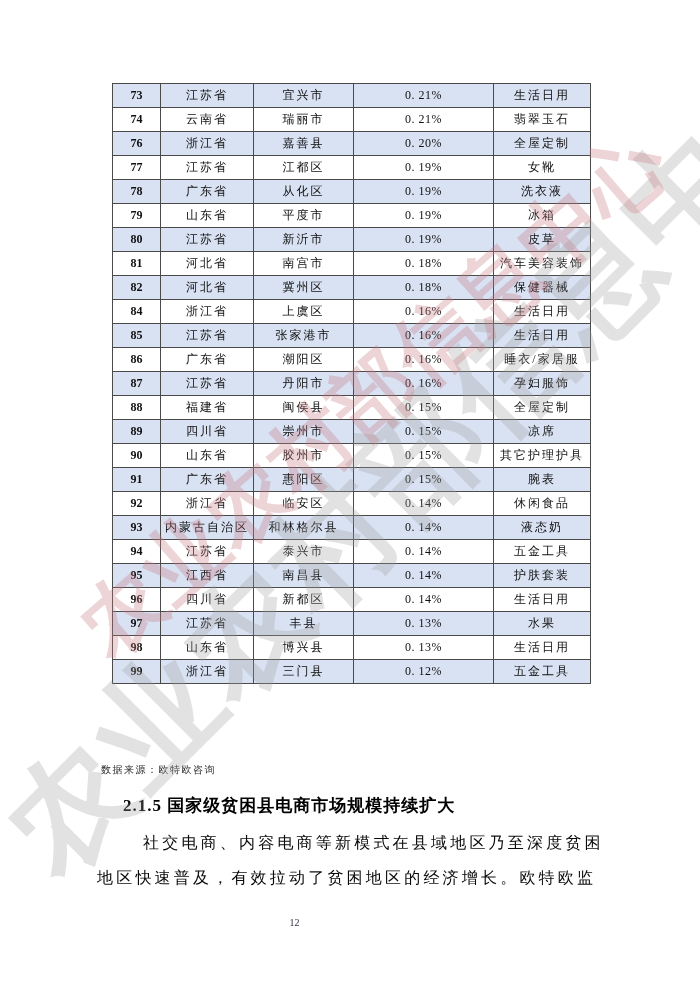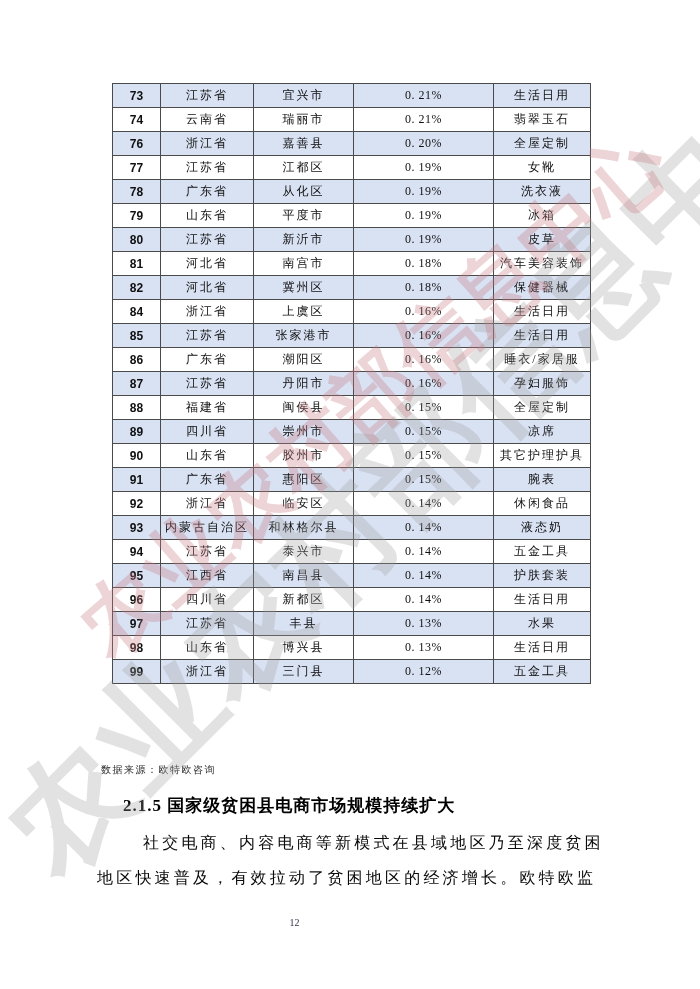--- a/index.html
+++ b/index.html
@@ -19,21 +19,21 @@
     height:23px; padding:0;
     text-align:center; vertical-align:middle;
     font-size:12px; color:#101010;
   }
   .doc-table tr:nth-child(odd) td { background:var(--row-alt,#d9e2f3); }
   .col-rank  { width:48px; }
   .col-prov  { width:93px; }
   .col-city  { width:100px; }
   .col-share { width:140px; }
   .col-cat   { width:97px; }
-  td.cell-rank { font-weight:bold; font-family:Liberation Sans, sans-serif; letter-spacing:0; }
+  td.cell-rank { font-weight:bold; font-family:Liberation Serif, serif; letter-spacing:0; }
   td.cell-prov, td.cell-city, td.cell-cat { letter-spacing:2px; }
   td.cell-share { letter-spacing:0.5px; }
 
   
   .source-note {
     position:absolute; left:101px; top:763px;
     font-size:10px; letter-spacing:1.5px; color:#2b2b2b;
   }
   .section-heading {
     position:absolute; left:123px; top:794px;

